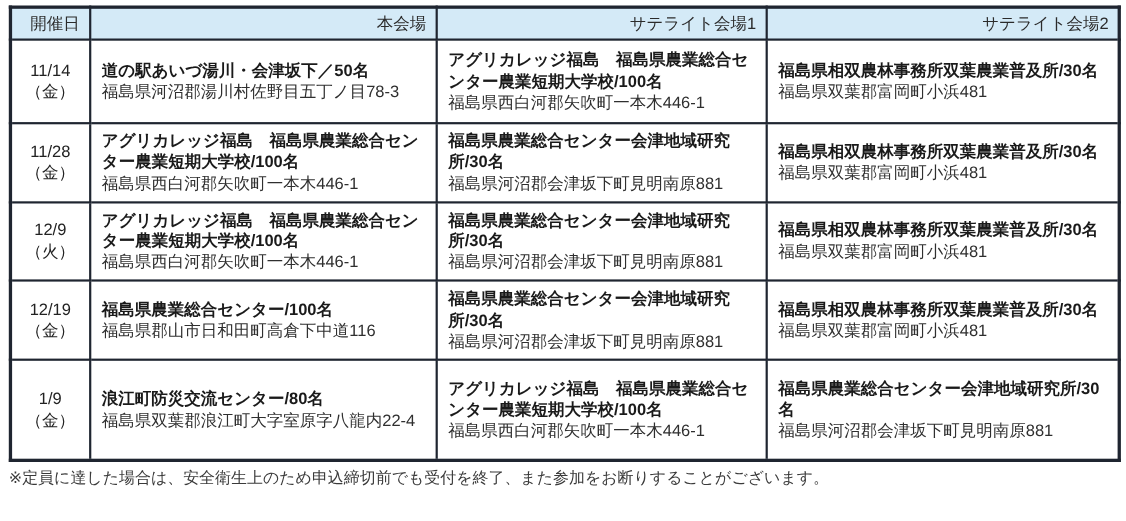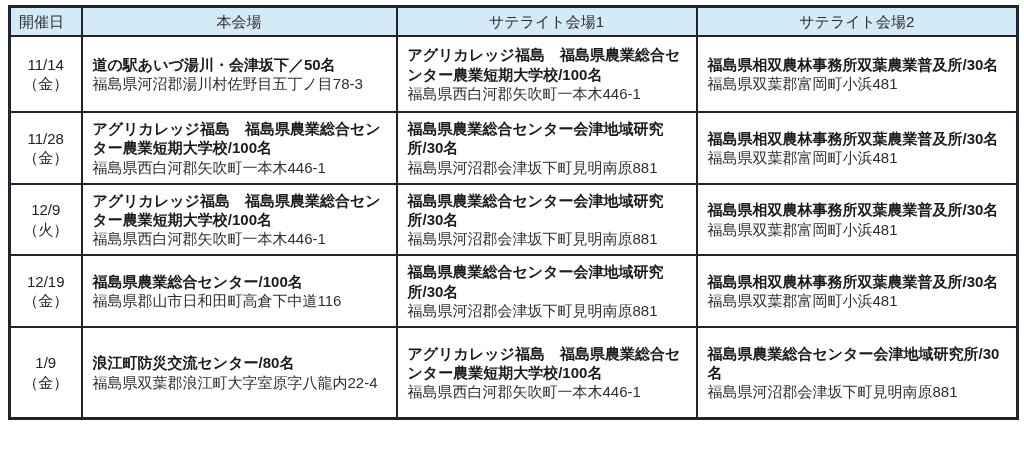--- a/index.html
+++ b/index.html
@@ -25,26 +25,26 @@
   table.schedule th, table.schedule td {
     border: 2px solid #1f2530;
     font-size: 15px;
     line-height: 1.28;
     vertical-align: middle;
     box-sizing: border-box;
   }
   table.schedule th {
     background: #d4eaf7;
     font-weight: 400;
-    text-align: center;
+    text-align: right;
     padding: 4px 8px;
     height: 28px;
     color: #2b2b2b;
   }
-  table.schedule th.c-date { text-align: left; }
+  table.schedule th.c-date { text-align: right; }
   td.date {
     text-align: center;
     padding: 4px 2px;
     color: #222;
   }
   td.venue {
     padding: 6px 10px;
     color: #222;
   }
   .vname { font-weight: 700; color: #1a1a1a; }
@@ -185,14 +185,18 @@
           <div class="vname">福島県農業総合センター会津地域研究所/30名</div>
           <div class="vaddr">福島県河沼郡会津坂下町見明南原881</div>
         </td>
       </tr>
     </tbody>
   </table>
 
   <div class="warnings">
   </div>
 
+  <div class="notes">
+    <div class="note-line">※定員に達した場合は、安全衛生上のため申込締切前でも受付を終了、また参加をお断りすることがございます。</div>
+
+  </div>
 
 </div>
 
 </body></html>

